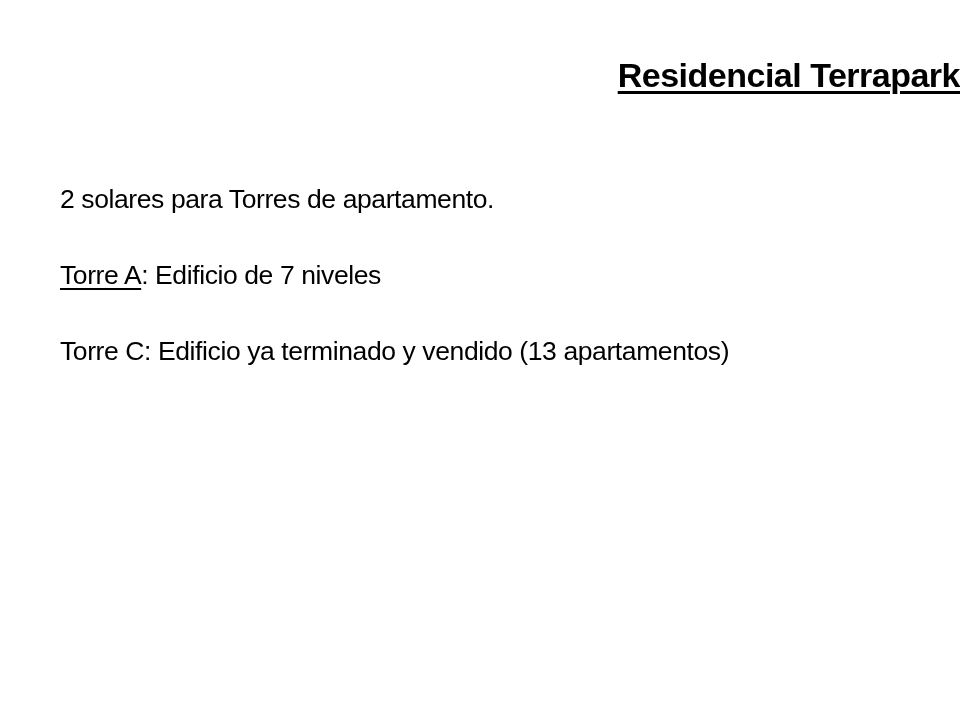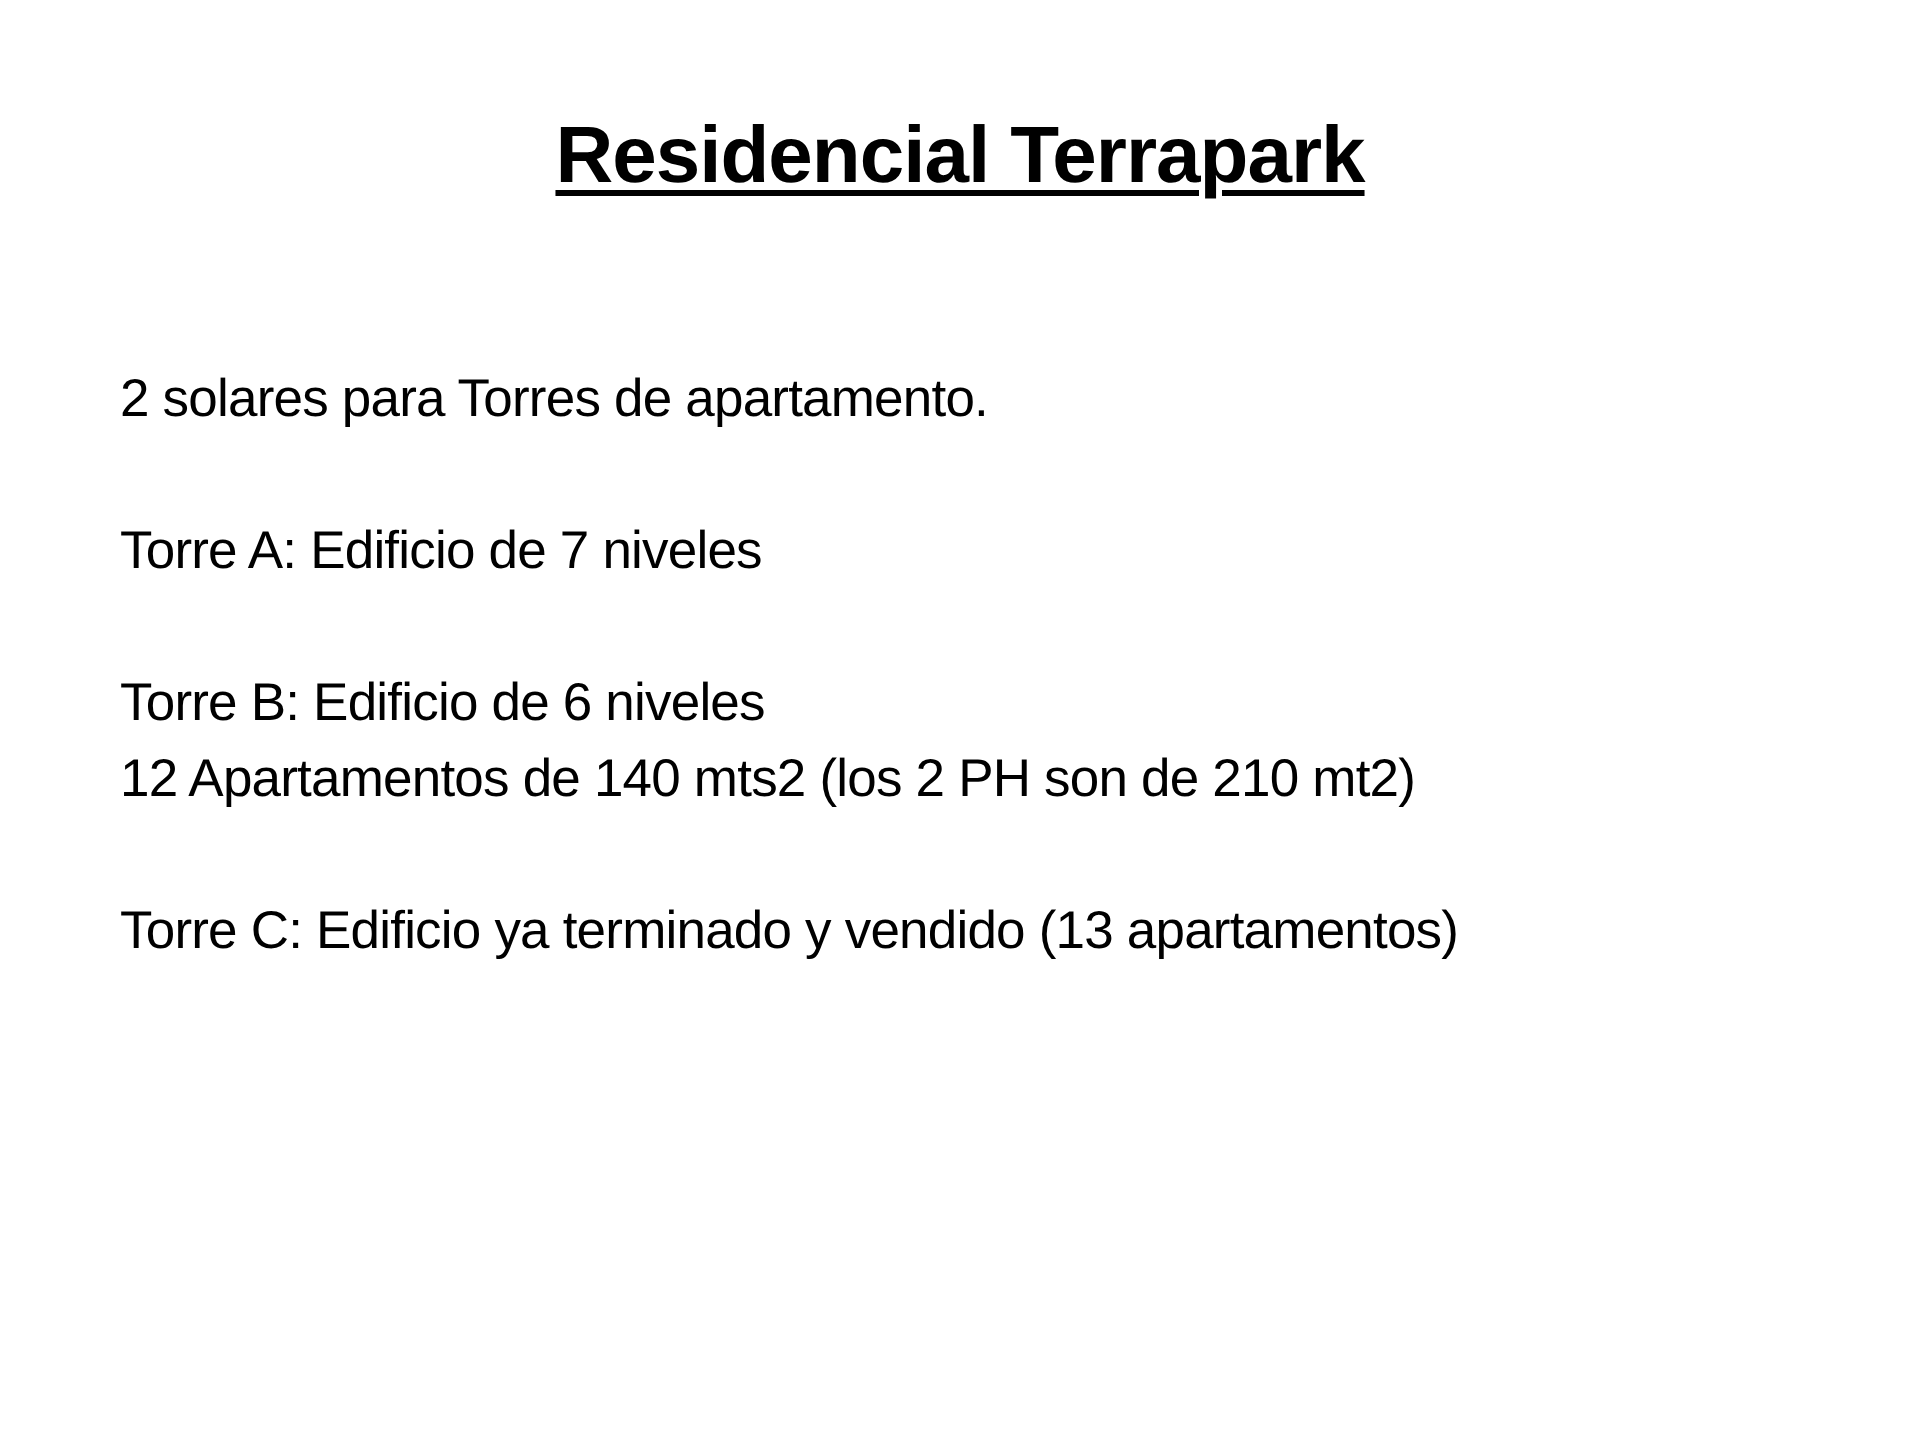--- a/index.html
+++ b/index.html
@@ -13,22 +13,22 @@
     height: 720px;
     background: #ffffff;
     color: #000000;
     font-family: "Liberation Sans", sans-serif;
     overflow: hidden;
     box-sizing: border-box;
   }
   .slide-title {
     margin: 0;
     padding-top: 56px;
-    text-align: center;
-    font-size: 40px;
+    text-align: right;
+    font-size: 34px;
     font-weight: bold;
     letter-spacing: -0.5px;
   }
   .slide-title .title-text {
     text-decoration: underline;
     text-underline-offset: 4px;
     text-decoration-thickness: 2.5px;
   }
   .body-block {
     position: absolute;
@@ -40,20 +40,21 @@
     letter-spacing: -0.4px;
     white-space: nowrap;
   }
   .section {
     margin: 0 0 38px 0;
   }
   .line {
     display: block;
   }
   .underlined {
+    text-decoration: underline;
     text-underline-offset: 4px;
     text-decoration-thickness: 2px;
   }
 </style>
 </head>
 <body>
 
 <div class="slide">
 
   <h1 class="slide-title">
@@ -65,25 +66,19 @@
     <div class="section">
       <span class="line">2 solares para Torres de apartamento.</span>
     </div>
 
     <div class="section">
       <span class="line">
         <span class="underlined">Torre A</span><span>: Edificio de 7 niveles</span>
       </span>
     </div>
 
-    <div class="section">
-      <span class="line">
-        <span class="underlined">Torre B</span><span>: Edificio de 6 niveles</span>
-      </span>
-      <span class="line">12 Apartamentos de 140 mts2 (los 2 PH son de 210 mt2)</span>
-    </div>
 
     <div class="section">
       <span class="line">Torre C: Edificio ya terminado y vendido (13 apartamentos)</span>
     </div>
 
   </div>
 </div>
 
 </body></html>

